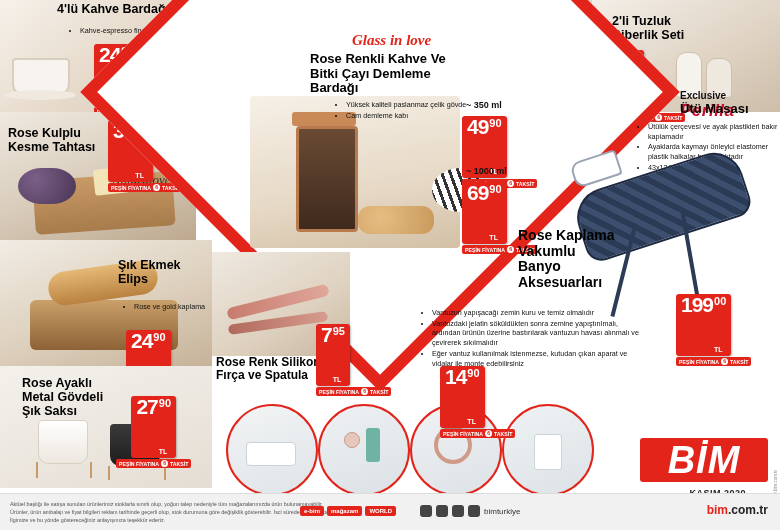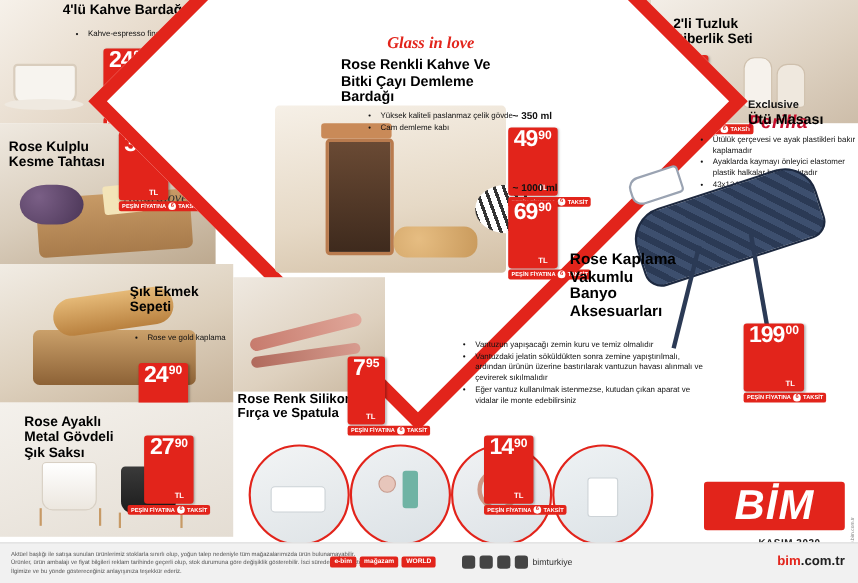--- a/index.html
+++ b/index.html
@@ -297,21 +297,21 @@
         <span class="circ">6</span>
         <span>TAKSİT</span>
       </div>
     </div>
   </div>
 
   <div class="photo" style="left:0;top:240px;width:212px;height:126px;background:linear-gradient(160deg,#f1ece4 0%,#ddd0bd 55%,#c6b299 100%);"></div>
   <div class="abs" style="left:30px;top:300px;width:148px;height:50px;background:linear-gradient(180deg,#caa06a,#8d6236);border-radius:6px;"></div>
   <div class="abs" style="left:48px;top:266px;width:110px;height:34px;background:linear-gradient(180deg,#e5b977,#b9813f);border-radius:18px;transform:rotate(-8deg);"></div>
 
-  <div class="abs ttl" style="left:118px;top:258px;width:72px;font-size:12.5px;">Şık Ekmek Sepeti</div>
+  <div class="abs ttl" style="left:118px;top:258px;width:72px;font-size:12.5px;">Şık Ekmek Elips</div>
   <ul class="abs bullet" style="left:126px;top:302px;width:72px;">
     <li>Rose ve gold kaplama</li>
   </ul>
   <div class="price" style="left:126px;top:330px;">
     <div style="display:flex;flex-direction:column;align-items:flex-start;">
       <div class="pricebox">
         <span class="pint">24</span>
         <span class="pstack">
           <span class="pdec">90</span>
           <span class="pcur">TL</span>
@@ -384,21 +384,21 @@
   <div class="abs" style="left:318px;top:404px;width:88px;height:88px;border-radius:50%;background:linear-gradient(160deg,#eef1f3,#dbe1e5);border:2px solid #e2241b;overflow:hidden;"></div>
   <div class="abs" style="left:344px;top:432px;width:14px;height:14px;border-radius:50%;background:#e7c6bb;border:1px solid #c79a8c;"></div>
   <div class="abs" style="left:366px;top:428px;width:14px;height:34px;background:#6fb3a4;border-radius:3px;"></div>
 
   <div class="abs" style="left:410px;top:404px;width:88px;height:88px;border-radius:50%;background:linear-gradient(160deg,#f0f2f4,#dde2e6);border:2px solid #e2241b;overflow:hidden;"></div>
   <div class="abs" style="left:434px;top:426px;width:30px;height:30px;border:4px solid #cf9a88;border-radius:50%;"></div>
 
   <div class="abs" style="left:502px;top:404px;width:88px;height:88px;border-radius:50%;background:linear-gradient(160deg,#eef2f4,#dce2e6);border:2px solid #e2241b;overflow:hidden;"></div>
   <div class="abs" style="left:534px;top:434px;width:26px;height:34px;background:#fff;border:1px solid #cdd3d7;border-radius:3px;"></div>
 
-  <div class="price" style="left:440px;top:396px;">
+  <div class="price" style="left:440px;top:366px;">
     <div style="display:flex;flex-direction:column;align-items:flex-start;">
       <div class="pricebox">
         <span class="pint">14</span>
         <span class="pstack">
           <span class="pdec">90</span>
           <span class="pcur">TL</span>
         </span>
       </div>
       <div class="taxline">
         <span>PEŞİN FİYATINA</span>

